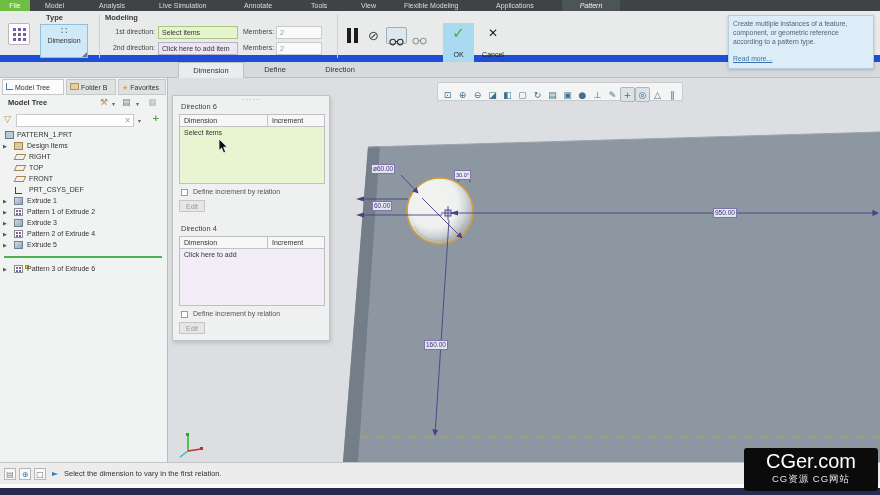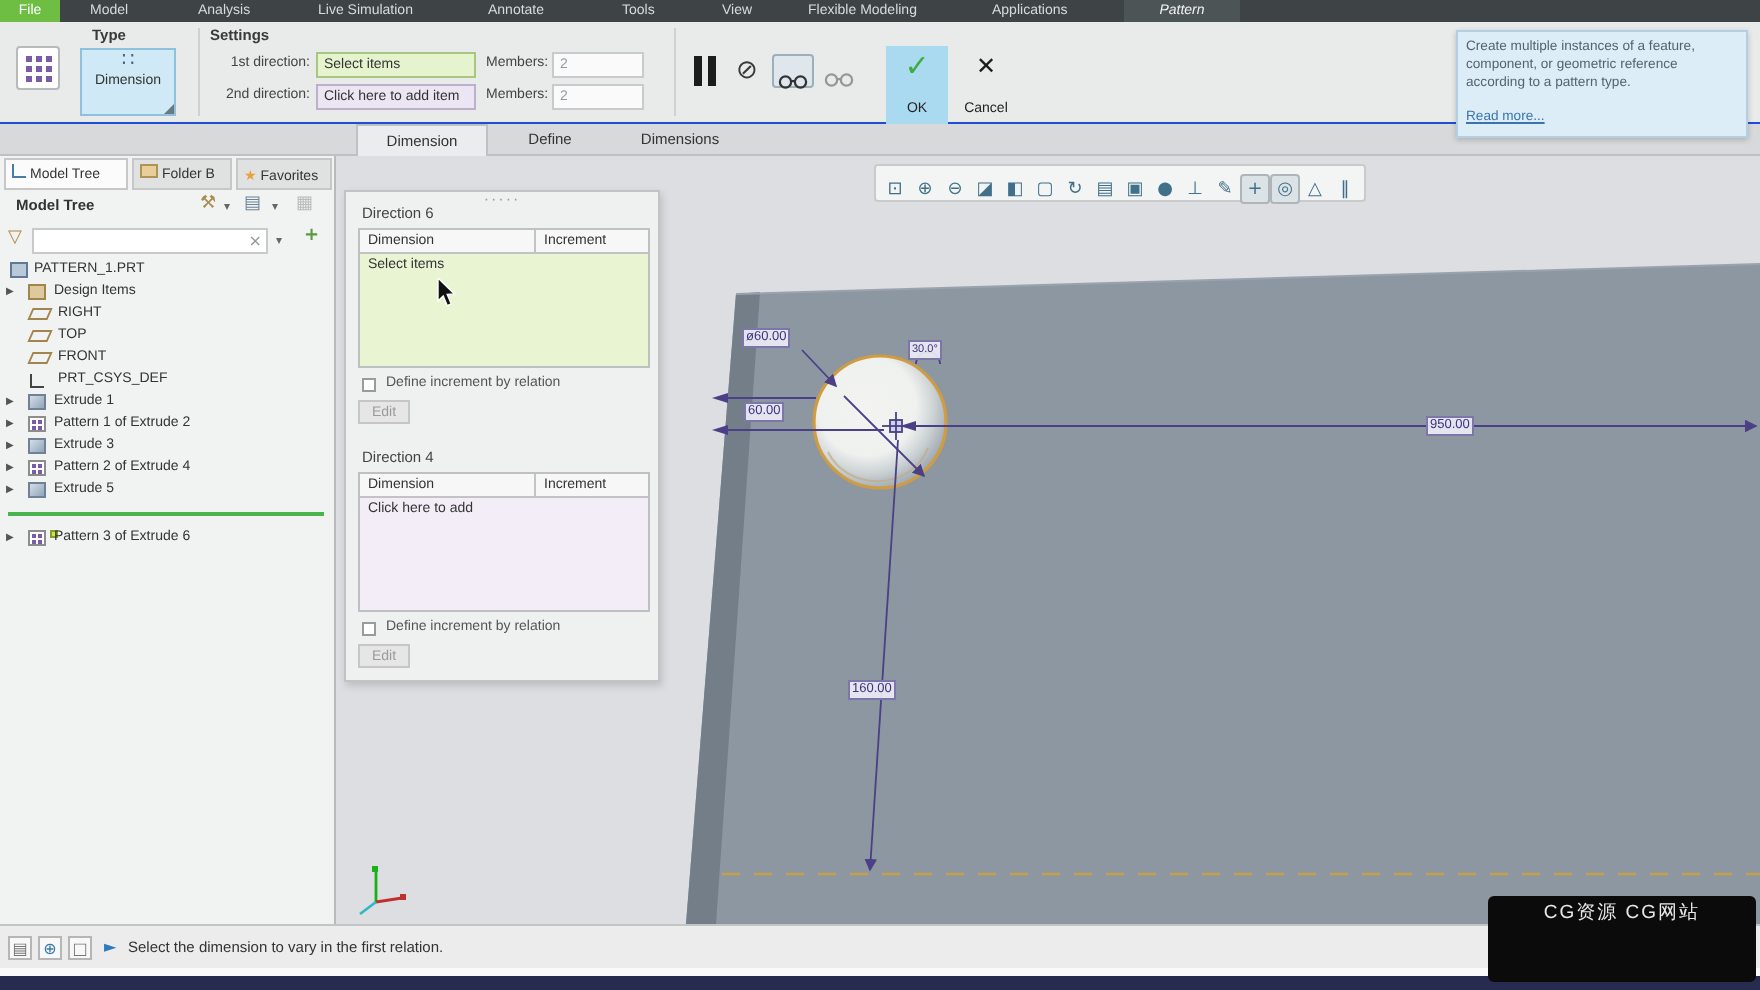--- a/index.html
+++ b/index.html
@@ -8,21 +8,21 @@
   .abs{position:absolute;}
   .glyph{font-family:"DejaVu Sans",sans-serif;}
 
   
   #tabstrip{left:0;top:0;width:880px;height:11px;background:#3e4446;}
   #tabstrip .rtab{top:0;height:11px;line-height:11px;font-size:7px;color:#d9dbdb;white-space:nowrap;cursor:default;}
   #tabstrip .file{left:0;width:30px;background:#6fbe44;color:#fff;text-align:center;}
   #tabstrip .pattern{left:562px;width:58px;background:#4d5456;color:#f2f2f2;font-style:italic;text-align:center;}
 
   
-  #dash{left:0;top:11px;width:880px;height:51px;background:#e9eaea;border-bottom:1px solid #1d4ed8;}
+  #dash{left:0;top:11px;width:880px;height:51px;background:#e9eaea;border-bottom:7px solid #1d4ed8;}
   .grplabel{font-size:7.5px;font-weight:bold;color:#3a3a3a;}
   .vsep{width:1px;background:#cfd0d1;top:3px;height:44px;}
   #patbig{left:8px;top:12px;width:22px;height:22px;background:#fff;border:1px solid #b8b9ba;border-radius:2px;}
   #patbig i{position:absolute;left:4px;top:4px;width:3px;height:3px;background:#7a5ba6;
     box-shadow:5px 0 #7a5ba6,10px 0 #7a5ba6,0 5px #7a5ba6,5px 5px #7a5ba6,10px 5px #7a5ba6,0 10px #7a5ba6,5px 10px #7a5ba6,10px 10px #7a5ba6;}
   #dimbtn{left:40px;top:13px;width:48px;height:34px;background:#cfe9f7;border:1px solid #8fc0dc;font-size:7px;color:#333;text-align:center;cursor:pointer;}
   #dimbtn .patmini{display:block;font-size:10px;line-height:12px;color:#4a6a8a;}
   #dimbtn .patmini::before{content:"∷";}
   #dimbtn .fold{position:absolute;right:0;bottom:0;width:0;height:0;border-left:5px solid transparent;border-bottom:5px solid #6a7a85;}
   .srow-label{font-size:7px;color:#444;text-align:right;width:54px;}
@@ -178,21 +178,21 @@
     </div>
 
   <span class="grplabel abs" style="left:46px;top:2px">Type</span>
   <div id="dimbtn" class="abs">
     <span class="patmini glyph"></span>
     <span>Dimension</span>
     <span class="fold"></span>
   </div>
 
   <div class="vsep abs" style="left:99px"></div>
-  <span class="grplabel abs" style="left:105px;top:2px">Settings</span>
+  <span class="grplabel abs" style="left:105px;top:2px">Modeling</span>
 
   <span class="srow-label abs" style="left:101px;top:17px">1st direction:</span>
   <div class="sfield green abs" style="left:158px;top:15px;width:80px">Select items</div>
   <span class="memlab abs" style="left:243px;top:17px">Members:</span>
   <div class="sfield dis abs" style="left:276px;top:15px;width:46px">2</div>
 
   <span class="srow-label abs" style="left:101px;top:33px">2nd direction:</span>
   <div class="sfield lav abs" style="left:158px;top:31px;width:80px">Click here to add item</div>
   <span class="memlab abs" style="left:243px;top:33px">Members:</span>
   <div class="sfield dis abs" style="left:276px;top:31px;width:46px">2</div>
@@ -227,21 +227,21 @@
 </div>
 
 <div id="tooltip" class="abs">
   <div class="tt">Create multiple instances of a feature, component, or geometric reference according to a pattern type.</div>
   <span class="link">Read more...</span>
 </div>
 
 <div id="tabrow" class="abs">
   <span class="ptab abs active" style="left:178px;width:66px">Dimension</span>
   <span class="ptab abs" style="left:244px;width:62px">Define</span>
-  <span class="ptab abs" style="left:306px;width:68px">Dimensions</span>
+  <span class="ptab abs" style="left:306px;width:68px">Direction</span>
 </div>
 
 <div id="lpanel" class="abs">
   <span class="ltab abs active" style="left:2px;width:62px"><span class="mtic"></span><span>Model Tree</span></span>
   <span class="ltab abs" style="left:66px;width:50px"><span class="folderic"></span><span>Folder B</span></span>
   <span class="ltab abs" style="left:118px;width:48px"><span class="star glyph"></span><span>Favorites</span></span>
 
   <span id="ltitle" class="abs">Model Tree</span>
   <span class="hico hammer abs glyph" style="left:100px;top:19px"></span>
   <span class="dd abs glyph" style="left:112px;top:22px"></span>
@@ -426,14 +426,15 @@
   <span class="si si1 abs glyph" style="left:4px"></span>
   <span class="si si2 abs glyph" style="left:19px"></span>
   <span class="si si3 abs glyph" style="left:34px"></span>
   <span class="sarrow abs glyph"></span>
   <span id="smsg" class="abs">Select the dimension to vary in the first relation.</span>
 </div>
 <div id="wstrip" class="abs"></div>
 <div id="navy" class="abs"></div>
 
 <div id="wmark" class="abs">
+  <div class="t1">CGer.com</div>
   <div class="t2">CG资源 CG网站</div>
 </div>
 
 </body></html>

